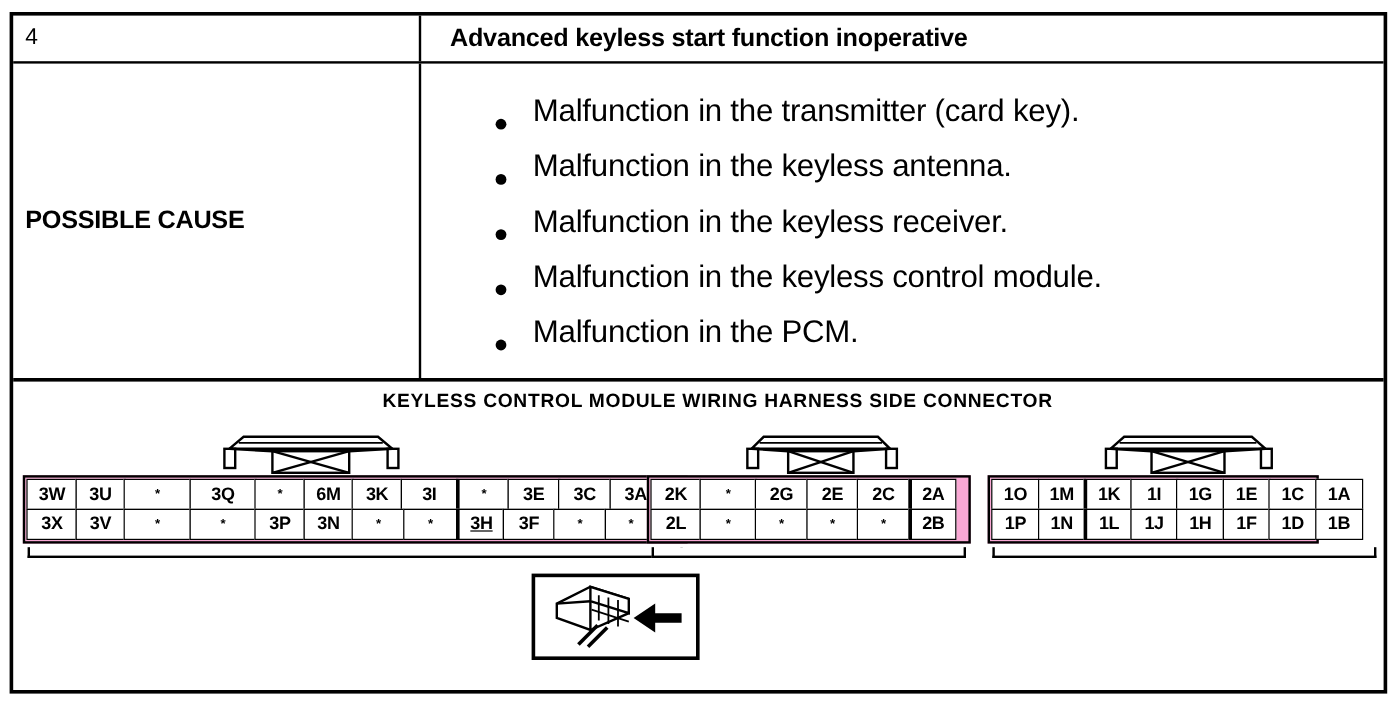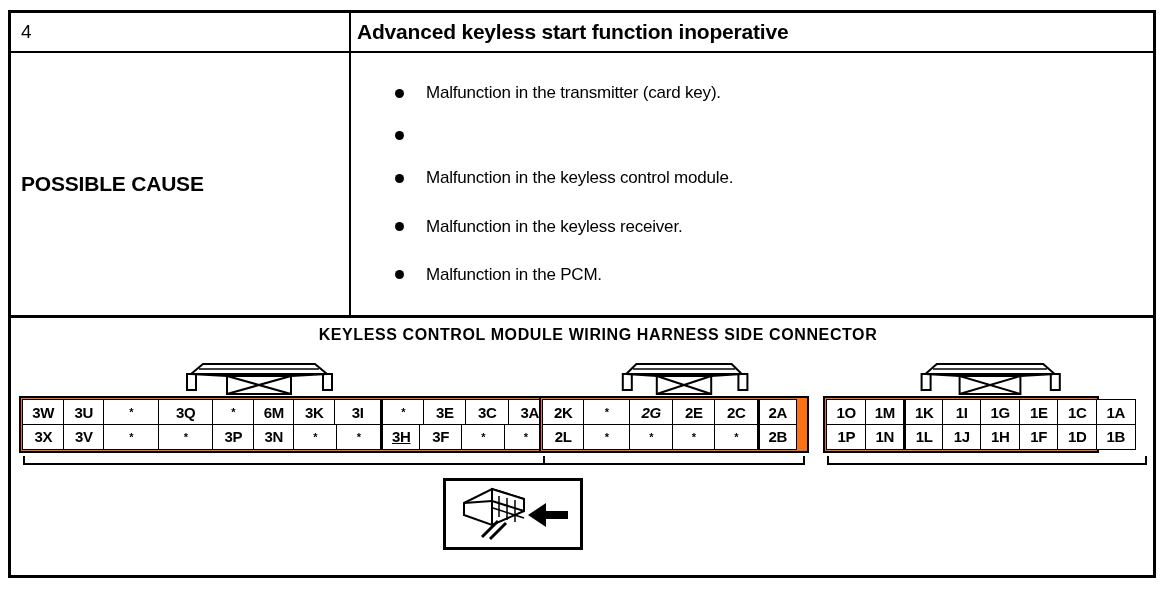--- a/index.html
+++ b/index.html
@@ -28,38 +28,38 @@
   .cell-left{
     width:340px;flex:0 0 340px;
     border-right:2px solid #000;
     box-sizing:border-box;
     display:flex;align-items:center;
     padding-left:10px;
   }
   .cell-right{
     flex:1 1 auto;
     box-sizing:border-box;
-    padding-left:6px;
+    padding-left:24px;
     display:flex;flex-direction:column;justify-content:center;
   }
 
   #case-number{font-size:19px;font-weight:400;letter-spacing:0px;}
   #case-title{font-size:21px;font-weight:bold;letter-spacing:-0.2px;}
   #cause-label{font-size:21px;font-weight:bold;letter-spacing:-0.2px;}
 
   
   #cause-list{
     list-style:none;margin:0;padding:0 0 0 38px;
     display:flex;flex-direction:column;
     justify-content:space-around;
     height:230px;
   }
   #cause-list li{
-    font-size:17px;
-    display:flex;align-items:center;
+    font-size:26px;
+    display:flex;align-items:flex-end;
     letter-spacing:-0.2px;
   }
   #cause-list li .bullet{
     width:9px;height:9px;border-radius:50%;
     background:#000;display:inline-block;
     margin-right:22px;flex:0 0 9px;
   }
 
   
   #conn-section{position:relative;height:258px;}
@@ -79,21 +79,21 @@
   .connector{position:absolute;top:0;}
 
   
   .latch{position:absolute;top:0;height:38px;}
   .latch svg{display:block;}
 
   .pinblock{
     position:absolute;
     border:2px solid #000;
     box-sizing:border-box;
-    background:#f97316;
+    background:#f9a8d4;
     padding:2px;
   }
   .pinrow{display:flex;}
   .pin{
     border:1.5px solid #000;
     box-sizing:border-box;
     height:26px;
     display:flex;align-items:center;justify-content:center;
     font-size:15px;font-weight:bold;
     letter-spacing:-0.3px;
@@ -143,28 +143,29 @@
       <span id="cause-label">POSSIBLE CAUSE</span>
     </div>
     <div class="cell-right">
       <ul id="cause-list">
           <li>
             <span class="bullet"></span>
             <span>Malfunction in the transmitter (card key).</span>
           </li>
           <li>
             <span class="bullet"></span>
+            <span>Malfunction in the keyless antenna.</span>
+          </li>
+          <li>
+            <span class="bullet"></span>
+            <span>Malfunction in the keyless receiver.</span>
           </li>
           <li>
             <span class="bullet"></span>
             <span>Malfunction in the keyless control module.</span>
-          </li>
-          <li>
-            <span class="bullet"></span>
-            <span>Malfunction in the keyless receiver.</span>
           </li>
           <li>
             <span class="bullet"></span>
             <span>Malfunction in the PCM.</span>
           </li>
         </ul>
     </div>
   </div>
 
   <div id="conn-section">
@@ -228,21 +229,21 @@
               <line x1="57.800000000000004" y1="16" x2="112.2" y2="34" stroke="#000" stroke-width="2"></line>
               <line x1="112.2" y1="16" x2="57.800000000000004" y2="34" stroke="#000" stroke-width="2"></line>
               <line x1="27.2" y1="14" x2="57.800000000000004" y2="16" stroke="#000" stroke-width="2"></line>
               <line x1="142.79999999999998" y1="14" x2="112.2" y2="16" stroke="#000" stroke-width="2"></line>
             </svg>
           </div>
           <div class="pinblock" style="top: 36px; left: 0px; width: 270px;">
             <div class="pinrow">
               <div class="pin" style="width: 42px; flex: 0 0 42px;">2K</div>
               <div class="pin empty" style="width: 48px; flex: 0 0 48px;">*</div>
-              <div class="pin" style="width: 44px; flex: 0 0 44px; font-style: italic;">2G</div>
+              <div class="pin" style="width: 44px; flex: 0 0 44px;">2G</div>
               <div class="pin" style="width: 44px; flex: 0 0 44px;">2E</div>
               <div class="pin" style="width: 44px; flex: 0 0 44px;">2C</div>
               <div class="pin thick-left" style="width: 40px; flex: 0 0 40px;">2A</div>
             </div>
             <div class="pinrow">
               <div class="pin" style="width: 42px; flex: 0 0 42px;">2L</div>
               <div class="pin empty" style="width: 48px; flex: 0 0 48px;">*</div>
               <div class="pin empty" style="width: 44px; flex: 0 0 44px;">*</div>
               <div class="pin empty" style="width: 44px; flex: 0 0 44px;">*</div>
               <div class="pin empty" style="width: 44px; flex: 0 0 44px;">*</div>

